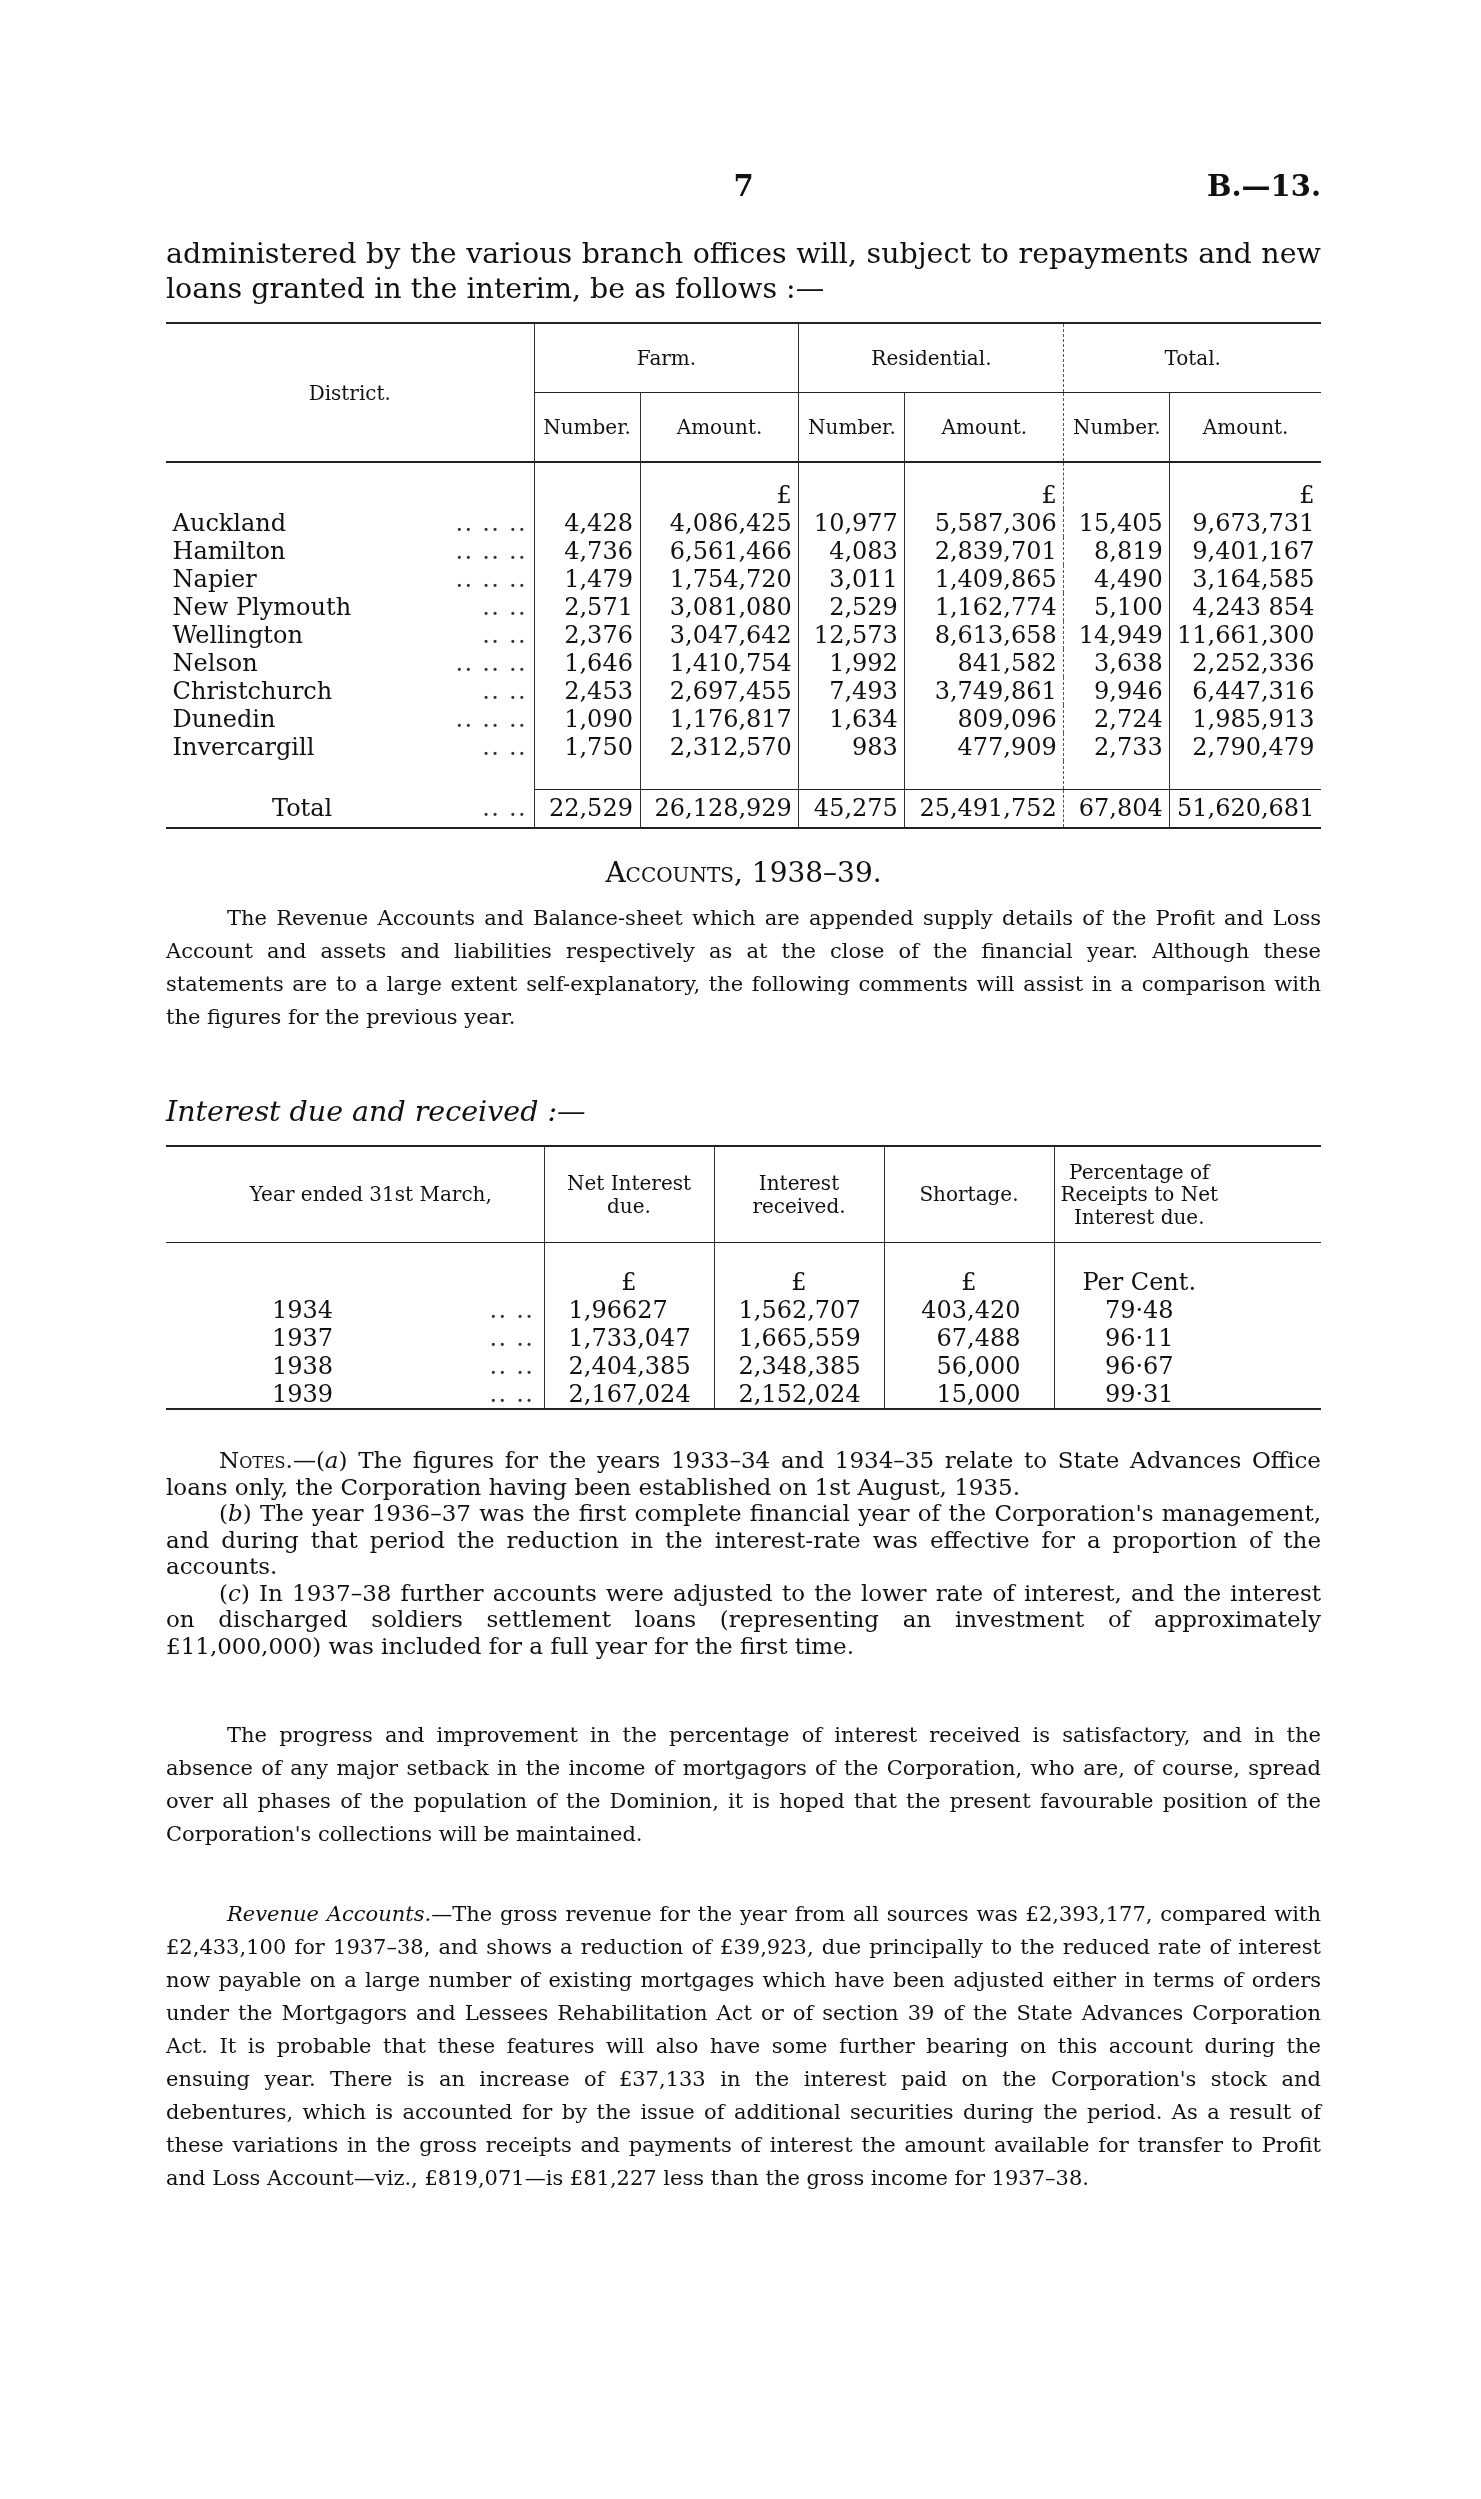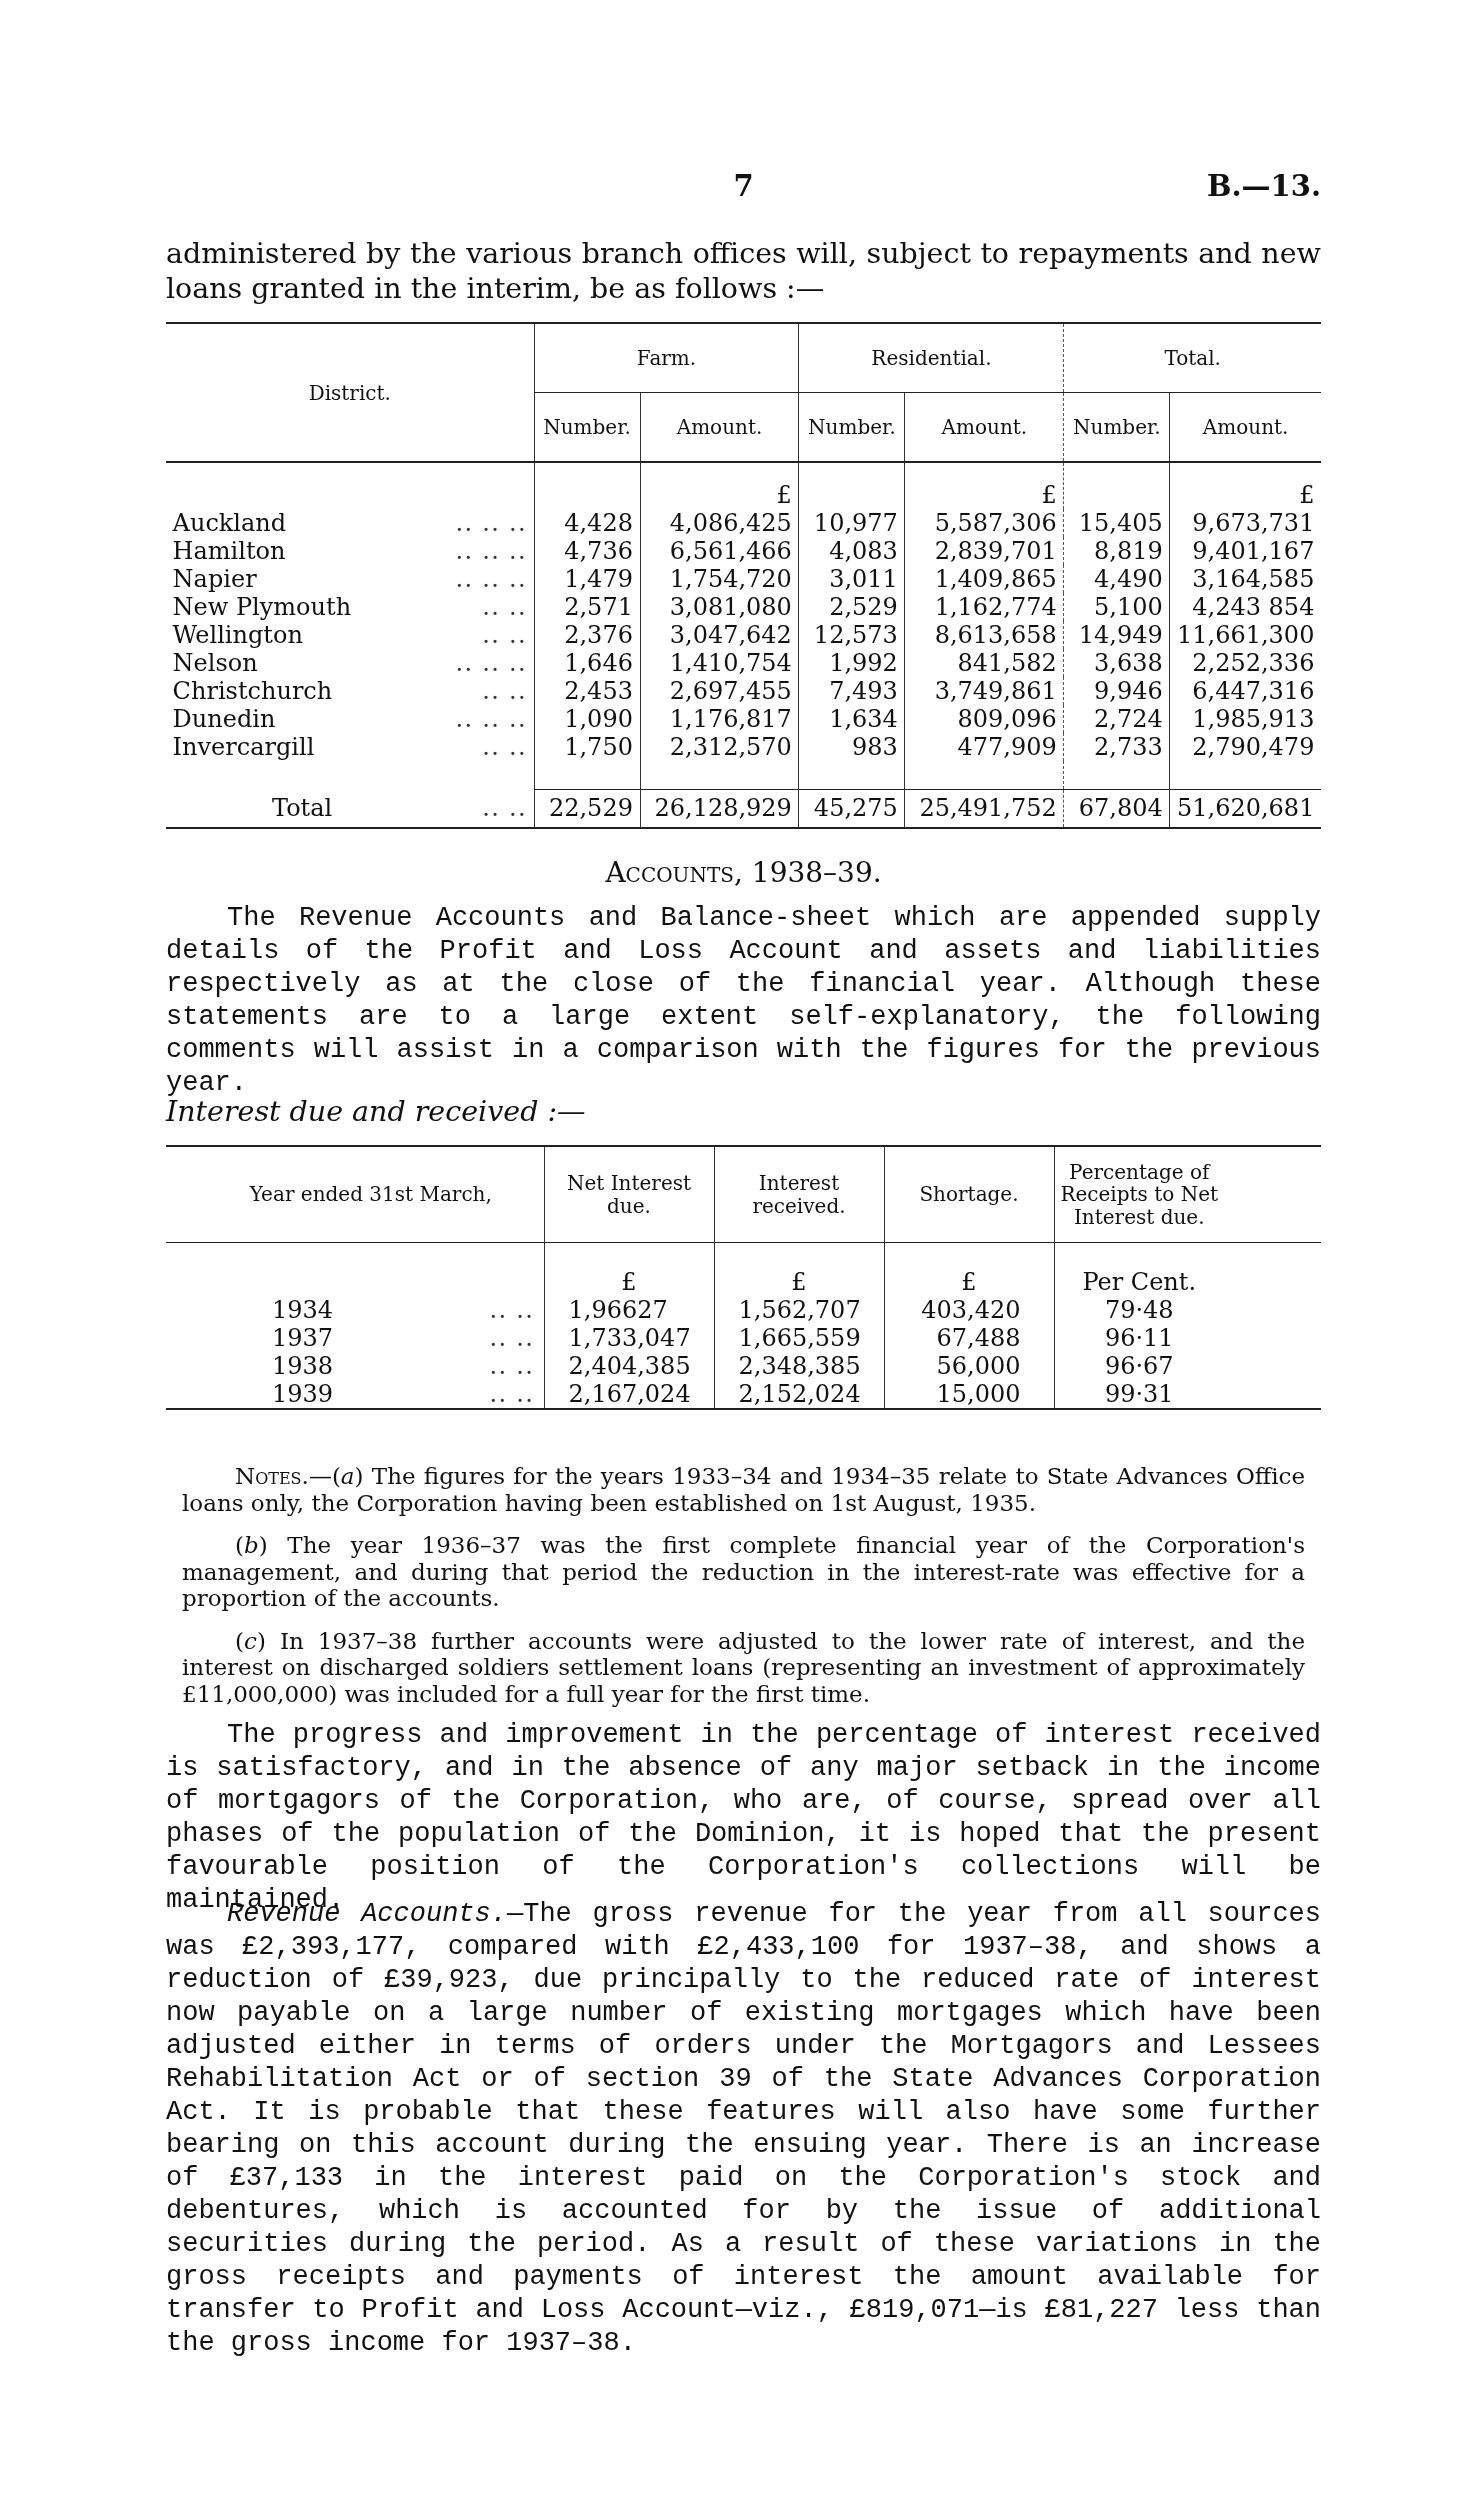--- a/index.html
+++ b/index.html
@@ -17,30 +17,30 @@
   .t1 { position: absolute; top: 322px; left: 0; width: 1155px; font-size: 24px; }
   .t1 th { font-weight: normal; font-size: 20px; }
   .t1 .top-rule td, .t1 .top-rule th { border-top: 2px solid #222; }
   .vr { border-left: 1.3px solid #333; }
   .vr-dash { border-left: 1.3px dashed #555; }
   .t1 td { padding: 0 6.6px; height: 28px; white-space: nowrap; }
   .num { text-align: right; }
   .dots { color: #333; letter-spacing: 1.3px; }
 
   .section-title { position: absolute; top: 856px; left: 0; width: 1155px; text-align: center; font-size: 28px; font-variant: small-caps; }
-  .para { position: absolute; left: 0; width: 1155px; font-size: 27px; line-height: 33px; text-align: justify; font-family: Liberation Mono, monospace; }
+  .para { position: absolute; left: 0; width: 1155px; font-size: 21px; line-height: 33px; text-align: justify; }
   .para .indent { display: inline-block; width: 61px; }
   .sub-heading { position: absolute; top: 1095px; left: 0; font-size: 28.5px; font-style: italic; }
 
   .t2 { position: absolute; top: 1145px; left: 0; width: 1155px; font-size: 24px; }
   .t2 th { font-weight: normal; font-size: 20px; line-height: 22.6px; }
   .t2 td { height: 26.5px; padding: 0 9.3px; white-space: nowrap; }
 
   .notes { position: absolute; top: 1447px; left: 0; width: 1155px; font-size: 23px; line-height: 26.5px; text-align: justify; }
-  .notes p { margin: 16px; }
+  .notes p { margin: 0; }
   .notes .ni { text-indent: 53px; }
   .sc { font-variant: small-caps; }
   em { font-style: italic; }
 </style>
 </head>
 <body>
 
 <div class="page">
 
   <div class="header-line">

